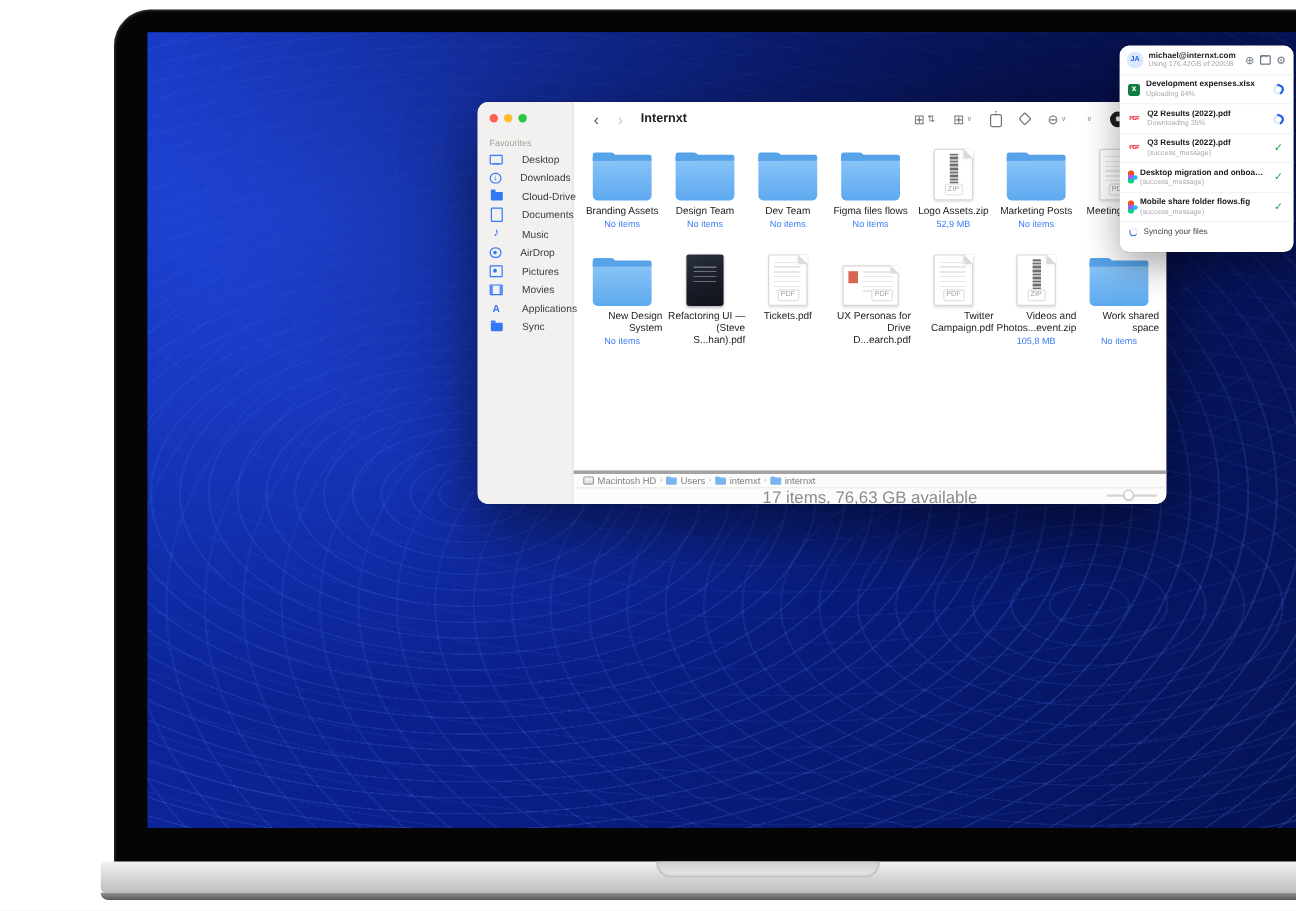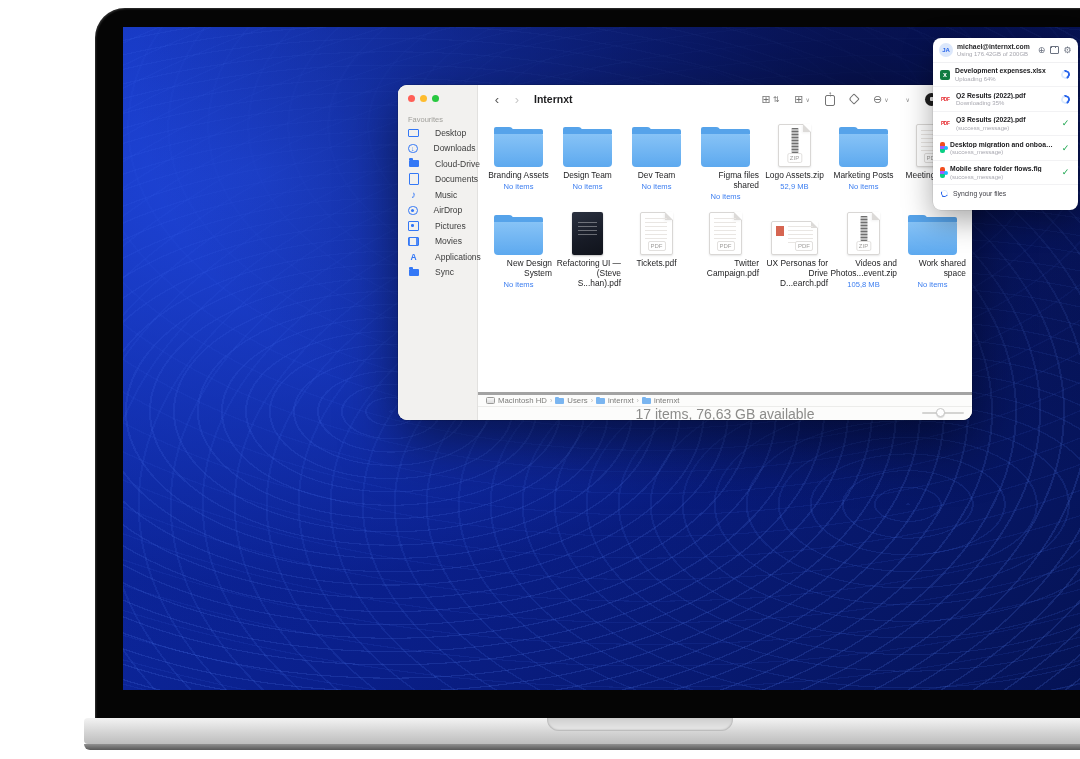--- a/index.html
+++ b/index.html
@@ -306,21 +306,21 @@
           <div class="fsub">No items</div>
         </figure>
         <figure class="cell">
           <div class="icobox">
             <div class="ic fic ic-folder fi-folder">
               
               
               
             </div>
           </div>
-          <figcaption class="fname">Figma files shared</figcaption>
+          <figcaption class="fname">Figma files flows</figcaption>
           <div class="fsub">No items</div>
         </figure>
         <figure class="cell">
           <div class="icobox">
             <div class="ic fic ic-zip fi-page">
               <span class="lines"></span>
 
               <span class="badge">ZIP</span>
             </div>
           </div>
@@ -373,42 +373,42 @@
         </figure>
         <figure class="cell">
           <div class="icobox">
             <div class="ic fic ic-pdf fi-page">
               <span class="lines"></span>
 
               <span class="badge">PDF</span>
             </div>
           </div>
           <figcaption class="fname">Tickets.pdf</figcaption>
-
-        </figure>
-        <figure class="cell">
-          <div class="icobox">
-            <div class="ic fic ic-pdf fi-page">
-              <span class="lines"></span>
-
-              <span class="badge">PDF</span>
-            </div>
-          </div>
-          <figcaption class="fname">Twitter Campaign.pdf</figcaption>
 
         </figure>
         <figure class="cell">
           <div class="icobox">
             <div class="ic fic ic-pdf-landscape fi-pageland">
               <span class="lines"></span>
               <span class="extra"></span>
               <span class="badge">PDF</span>
             </div>
           </div>
           <figcaption class="fname">UX Personas for Drive D...earch.pdf</figcaption>
+
+        </figure>
+        <figure class="cell">
+          <div class="icobox">
+            <div class="ic fic ic-pdf fi-page">
+              <span class="lines"></span>
+
+              <span class="badge">PDF</span>
+            </div>
+          </div>
+          <figcaption class="fname">Twitter Campaign.pdf</figcaption>
 
         </figure>
         <figure class="cell">
           <div class="icobox">
             <div class="ic fic ic-zip fi-page">
               <span class="lines"></span>
 
               <span class="badge">ZIP</span>
             </div>
           </div>

